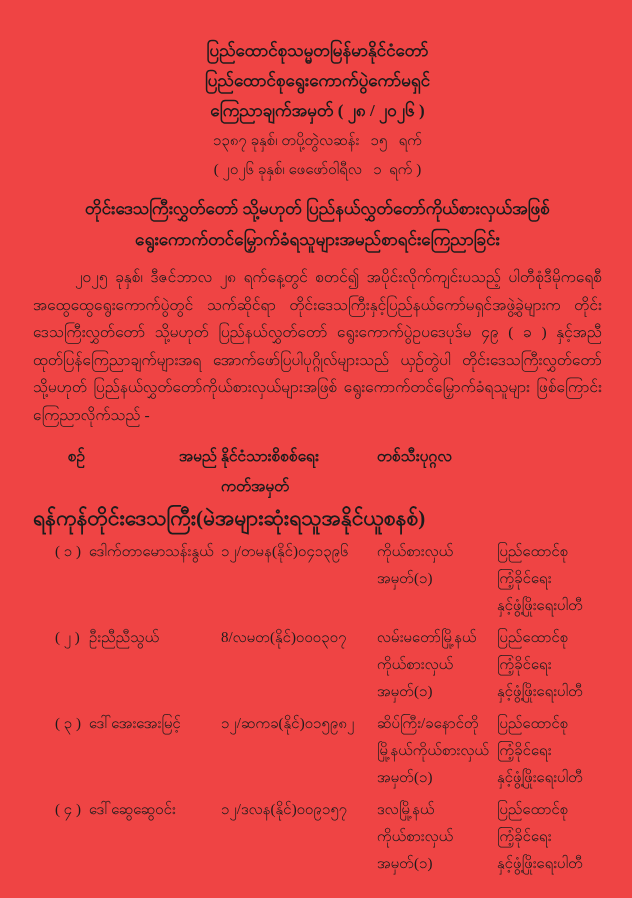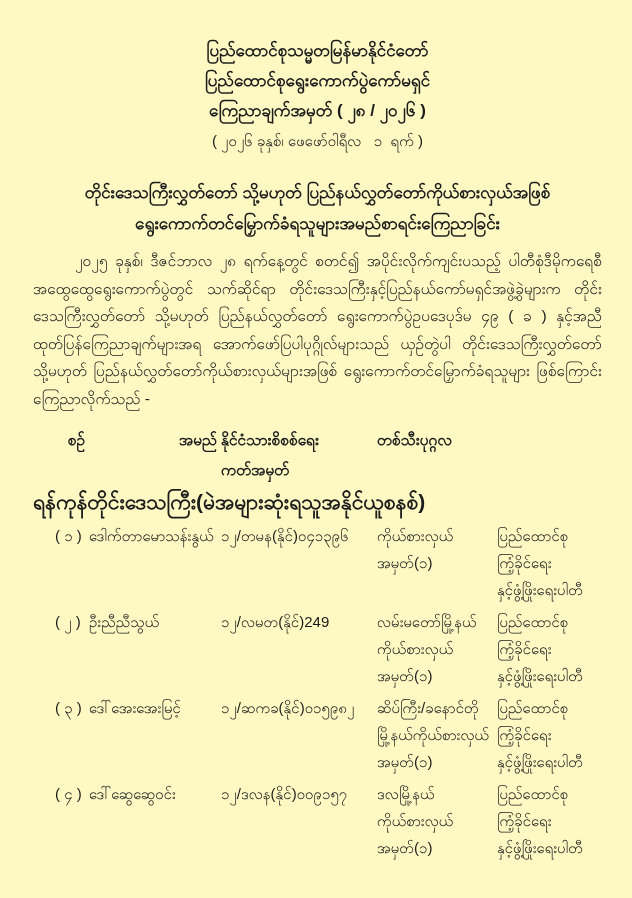--- a/index.html
+++ b/index.html
@@ -5,39 +5,39 @@
   html, body {
     margin: 0;
     padding: 0;
     background: #ffffff;
   }
   .page {
     position: relative;
     width: 632px;
     height: 898px;
     margin: 0 auto;
-    background: #fef9c3;
+    background: #ef4444;
     color: #1c1c1c;
-    font-family: Liberation Sans, sans-serif;
+    font-family: Liberation Serif, serif;
     box-sizing: border-box;
     padding: 36px 30px 12px 33px;
     overflow: hidden;
   }
   .center { text-align: center; }
   .hdr-line {
     font-size: 17px;
     line-height: 30px;
     font-weight: bold;
   }
   .date-line {
     font-size: 15px;
     line-height: 29px;
     font-weight: normal;
   }
-  .title-block { margin-top: 22px; }
+  .title-block { margin-top: 9px; }
   .title-line {
     font-size: 17px;
     line-height: 31px;
     font-weight: bold;
   }
   .body-par {
     margin: 8px 0 13px 0;
     font-size: 15.5px;
     line-height: 27.5px;
     text-align: justify;
@@ -74,20 +74,21 @@
 </style>
 </head>
 <body>
 
 <div class="page">
 
   <div class="center hdr-line">ပြည်ထောင်စုသမ္မတမြန်မာနိုင်ငံတော်</div>
   <div class="center hdr-line">ပြည်ထောင်စုရွေးကောက်ပွဲကော်မရှင်</div>
   <div class="center hdr-line">ကြေညာချက်အမှတ် ( ၂၈ / ၂၀၂၆ )</div>
 
+  <div class="center date-line">၁၃၈၇ ခုနှစ်၊ တပို့တွဲလဆန်း&nbsp;&nbsp;&nbsp;၁၅&nbsp;&nbsp;&nbsp;ရက်</div>
   <div class="center date-line">( ၂၀၂၆ ခုနှစ်၊ ဖေဖော်ဝါရီလ&nbsp;&nbsp;&nbsp;၁&nbsp;&nbsp;ရက် )</div>
 
   <div class="title-block">
     <div class="center title-line">တိုင်းဒေသကြီးလွှတ်တော် သို့မဟုတ် ပြည်နယ်လွှတ်တော်ကိုယ်စားလှယ်အဖြစ်</div>
     <div class="center title-line">ရွေးကောက်တင်မြှောက်ခံရသူများအမည်စာရင်းကြေညာခြင်း</div>
   </div>
 
   <p class="body-par">၂၀၂၅ ခုနှစ်၊ ဒီဇင်ဘာလ ၂၈ ရက်နေ့တွင် စတင်၍ အပိုင်းလိုက်ကျင်းပသည့် ပါတီစုံဒီမိုကရေစီ အထွေထွေရွေးကောက်ပွဲတွင် သက်ဆိုင်ရာ တိုင်းဒေသကြီးနှင့်ပြည်နယ်ကော်မရှင်အဖွဲ့ခွဲများက တိုင်းဒေသကြီးလွှတ်တော် သို့မဟုတ် ပြည်နယ်လွှတ်တော် ရွေးကောက်ပွဲဥပဒေပုဒ်မ ၄၉ ( ခ ) နှင့်အညီ ထုတ်ပြန်ကြေညာချက်များအရ အောက်ဖော်ပြပါပုဂ္ဂိုလ်များသည် ယှဉ်တွဲပါ တိုင်းဒေသကြီးလွှတ်တော် သို့မဟုတ် ပြည်နယ်လွှတ်တော်ကိုယ်စားလှယ်များအဖြစ် ရွေးကောက်တင်မြှောက်ခံရသူများ ဖြစ်ကြောင်း ကြေညာလိုက်သည် -</p>
 
   <div class="tbl tbl-head">
@@ -114,21 +115,21 @@
     </div>
     <div class="cell">
       <span class="line">ပြည်ထောင်စုကြံ့ခိုင်ရေး</span>
       <span class="line">နှင့်ဖွံ့ဖြိုးရေးပါတီ</span>
     </div>
   </div>
 
   <div class="tbl row">
     <div class="cell serial">( ၂ )</div>
     <div class="cell">ဦးညီညီသွယ်</div>
-    <div class="cell">၁၂/လမတ(နိုင်)249</div>
+    <div class="cell">8/လမတ(နိုင်)၀၀၀၃၀၇</div>
     <div class="cell">
       <span class="line">လမ်းမတော်မြို့နယ်</span>
       <span class="line">ကိုယ်စားလှယ်</span>
       <span class="line">အမှတ်(၁)</span>
     </div>
     <div class="cell">
       <span class="line">ပြည်ထောင်စုကြံ့ခိုင်ရေး</span>
       <span class="line">နှင့်ဖွံ့ဖြိုးရေးပါတီ</span>
     </div>
   </div>

